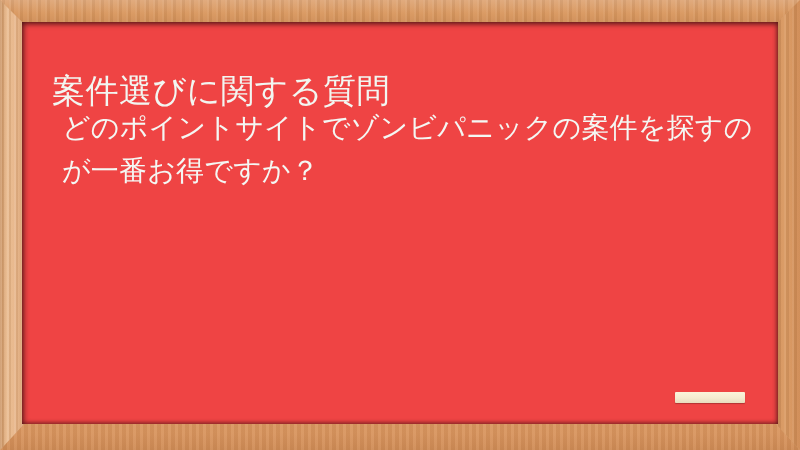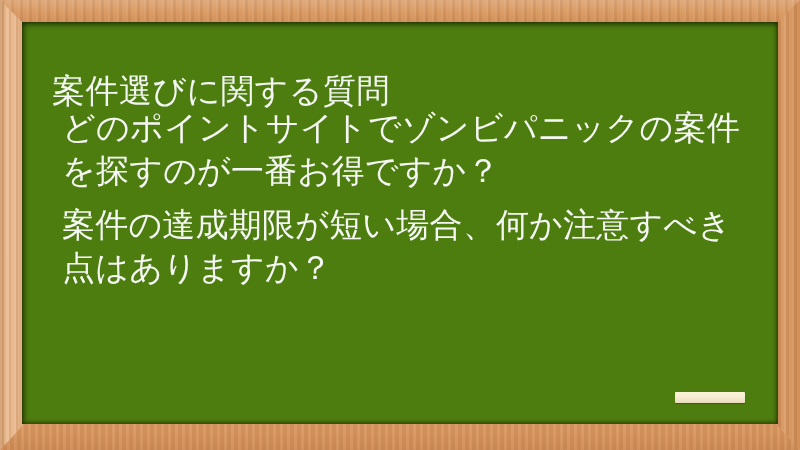--- a/index.html
+++ b/index.html
@@ -83,21 +83,21 @@
     clip-path: polygon(0 24px, 24px 0, 24px 450px, 0 424px);
   }
 
   
   #board-surface {
     position: absolute;
     left: 22px;
     top: 22px;
     width: 756px;
     height: 402px;
-    background: #4d7c0f;
+    background: #ef4444;
     box-shadow:
       inset 0 3px 5px rgba(0,0,0,0.38),
       inset 3px 0 5px rgba(0,0,0,0.30),
       inset -2px 0 4px rgba(0,0,0,0.22),
       inset 0 -2px 4px rgba(0,0,0,0.18);
     overflow: hidden;
   }
 
   
   #board-title {
@@ -116,21 +116,21 @@
     position: absolute;
     left: 36px;
     top: 84px;
     right: 18px;
     margin: 0;
     padding: 0;
     list-style: none;
   }
   .question-item {
     color: #f4f7f3;
-    font-size: 33px;
+    font-size: 28px;
     line-height: 43px;
     letter-spacing: 0.2px;
     margin: 0 0 11px 0;
     padding-left: 4px;
   }
   .question-item:last-child { margin-bottom: 0; }
 
   
   #chalk-stick {
     position: absolute;
@@ -152,19 +152,18 @@
   <div class="frame-bar" id="frame-bottom"></div>
   <div class="frame-bar" id="frame-left"></div>
   <div class="frame-bar" id="frame-right"></div>
 
   <div id="board-surface">
 
     <h1 id="board-title">案件選びに関する質問</h1>
 
     <ul id="question-list">
       <li class="question-item">どのポイントサイトでゾンビパニックの案件を探すのが一番お得ですか？</li>
-      <li class="question-item">案件の達成期限が短い場合、何か注意すべき点はありますか？</li>
     </ul>
 
     <div id="chalk-stick"></div>
 
   </div>
 </div>
 
 </body></html>

